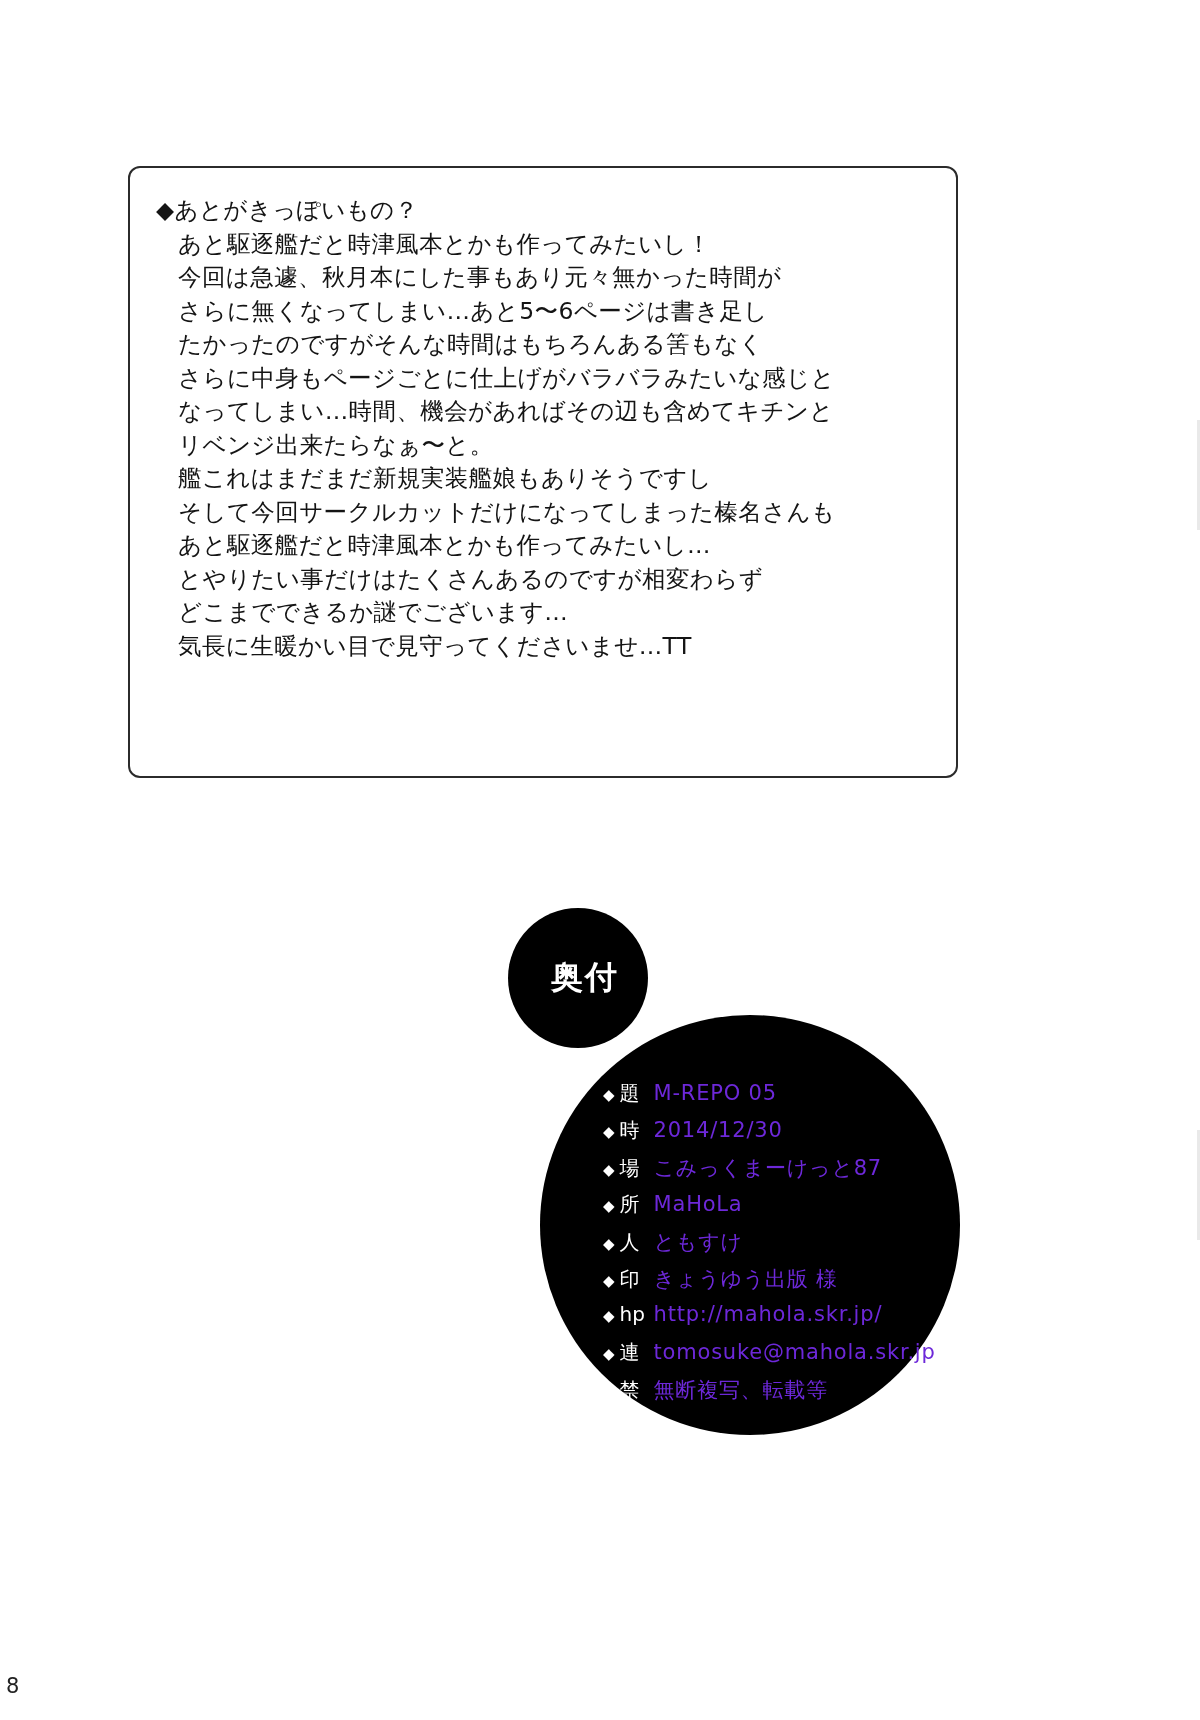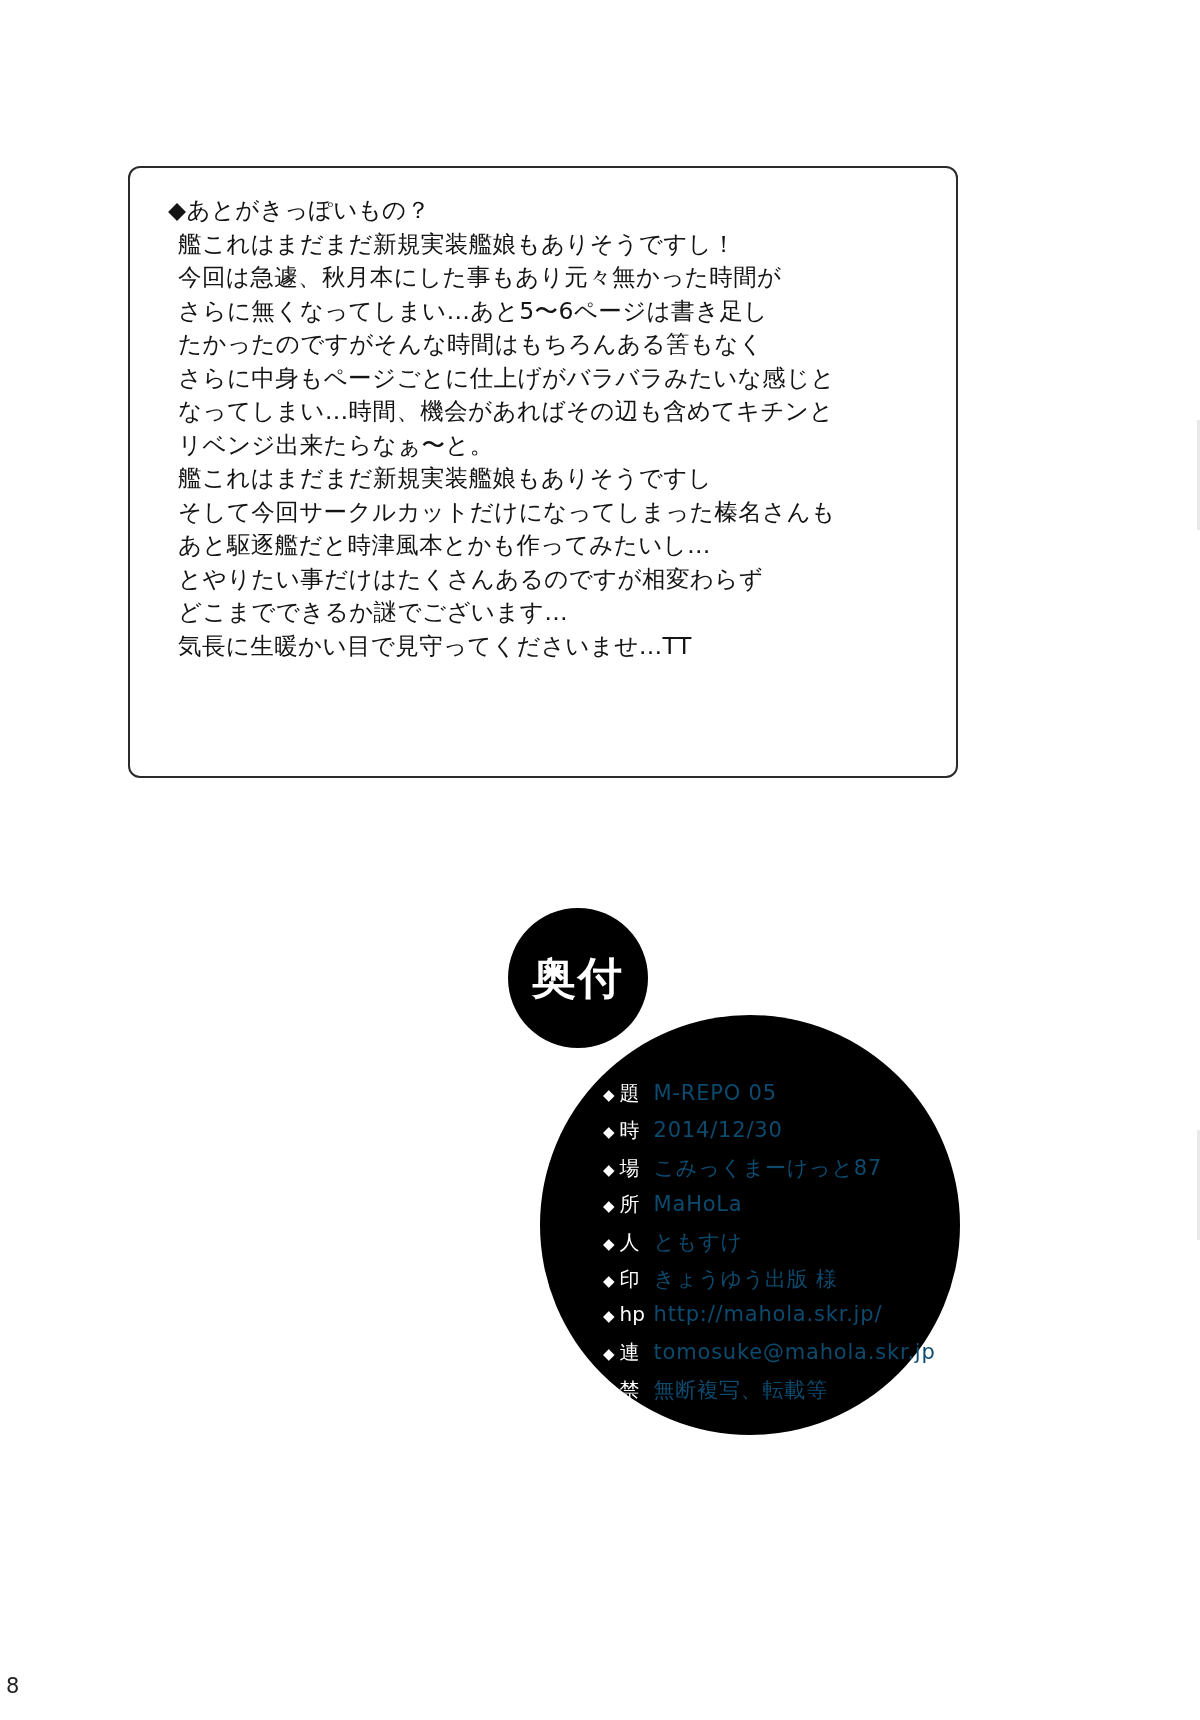--- a/index.html
+++ b/index.html
@@ -36,21 +36,21 @@
   }
   .aw-line {
     font-size: 23.5px;
     line-height: 33.5px;
     letter-spacing: 0.4px;
     white-space: pre;
     color: #141414;
     font-weight: 500;
   }
   .aw-line.first {
-    margin-left: 12px;
+    margin-left: 0;
   }
   .aw-line.indent {
     margin-left: 22px;
   }
 
   
   .colophon-circle {
     position: absolute;
     left: 540px;
     top: 1015px;
@@ -63,29 +63,29 @@
     position: absolute;
     left: 508px;
     top: 908px;
     width: 140px;
     height: 140px;
     background: #000;
     border-radius: 50%;
   }
   .colophon-badge-label {
     position: absolute;
-    left: 0;
+    left: 7px;
     top: 0;
     width: 140px;
     height: 140px;
     display: flex;
     align-items: center;
     justify-content: center;
     color: #fff;
-    font-size: 44px;
+    font-size: 32px;
     font-weight: bold;
     letter-spacing: 2px;
     font-family: "DejaVu Sans", sans-serif;
   }
   .colophon-list {
     position: absolute;
     left: 603px;
     top: 1080px;
     width: 400px;
   }
@@ -105,21 +105,21 @@
   .col-key {
     font-size: 20px;
     width: 34px;
     flex: 0 0 34px;
     color: #fff;
     font-family: "DejaVu Sans", sans-serif;
   }
   .col-val {
     font-size: 21px;
     letter-spacing: 0.8px;
-    color: #0c4a6e;
+    color: #6d28d9;
     font-family: "DejaVu Sans", sans-serif;
   }
 
   
   .page-number {
     position: absolute;
     left: 6px;
     bottom: 22px;
     font-size: 21px;
     color: #222;
@@ -132,21 +132,21 @@
     width: 3px;
     background: #e9e9e9;
   }
 </style>
 </head>
 <body>
 
 <div class="afterword-box">
   <div class="afterword-inner">
     <div class="aw-line first">◆あとがきっぽいもの？</div>
-    <div class="aw-line indent">艦これはまだまだ新規実装艦娘もありそうですし！</div>
+    <div class="aw-line indent">あと駆逐艦だと時津風本とかも作ってみたいし！</div>
     <div class="aw-line indent">今回は急遽、秋月本にした事もあり元々無かった時間が</div>
     <div class="aw-line indent">さらに無くなってしまい…あと5〜6ページは書き足し</div>
     <div class="aw-line indent">たかったのですがそんな時間はもちろんある筈もなく</div>
     <div class="aw-line indent">さらに中身もページごとに仕上げがバラバラみたいな感じと</div>
     <div class="aw-line indent">なってしまい…時間、機会があればその辺も含めてキチンと</div>
     <div class="aw-line indent">リベンジ出来たらなぁ〜と。</div>
     <div class="aw-line indent">艦これはまだまだ新規実装艦娘もありそうですし</div>
     <div class="aw-line indent">そして今回サークルカットだけになってしまった榛名さんも</div>
     <div class="aw-line indent">あと駆逐艦だと時津風本とかも作ってみたいし…</div>
     <div class="aw-line indent">とやりたい事だけはたくさんあるのですが相変わらず</div>

